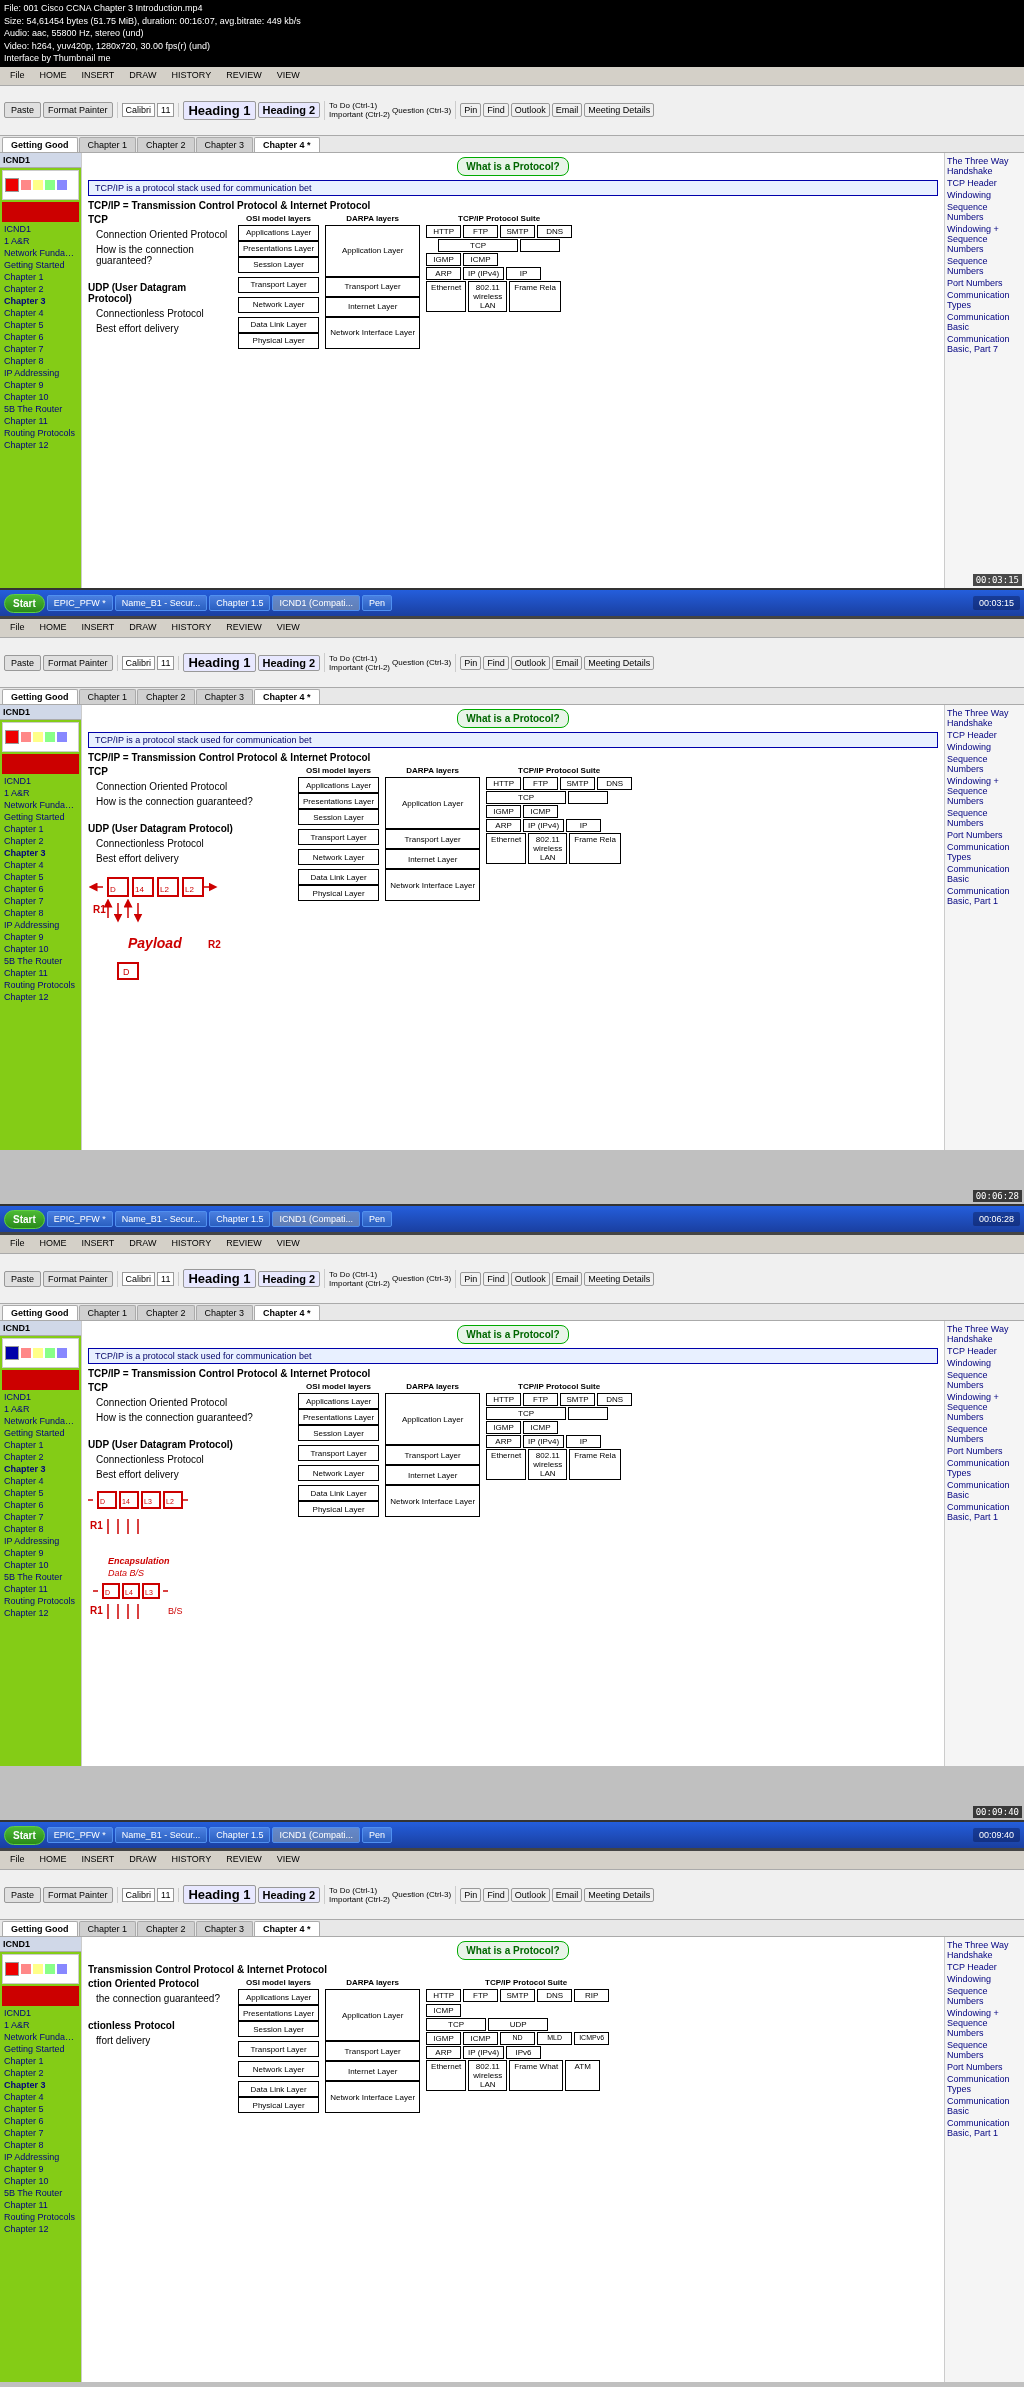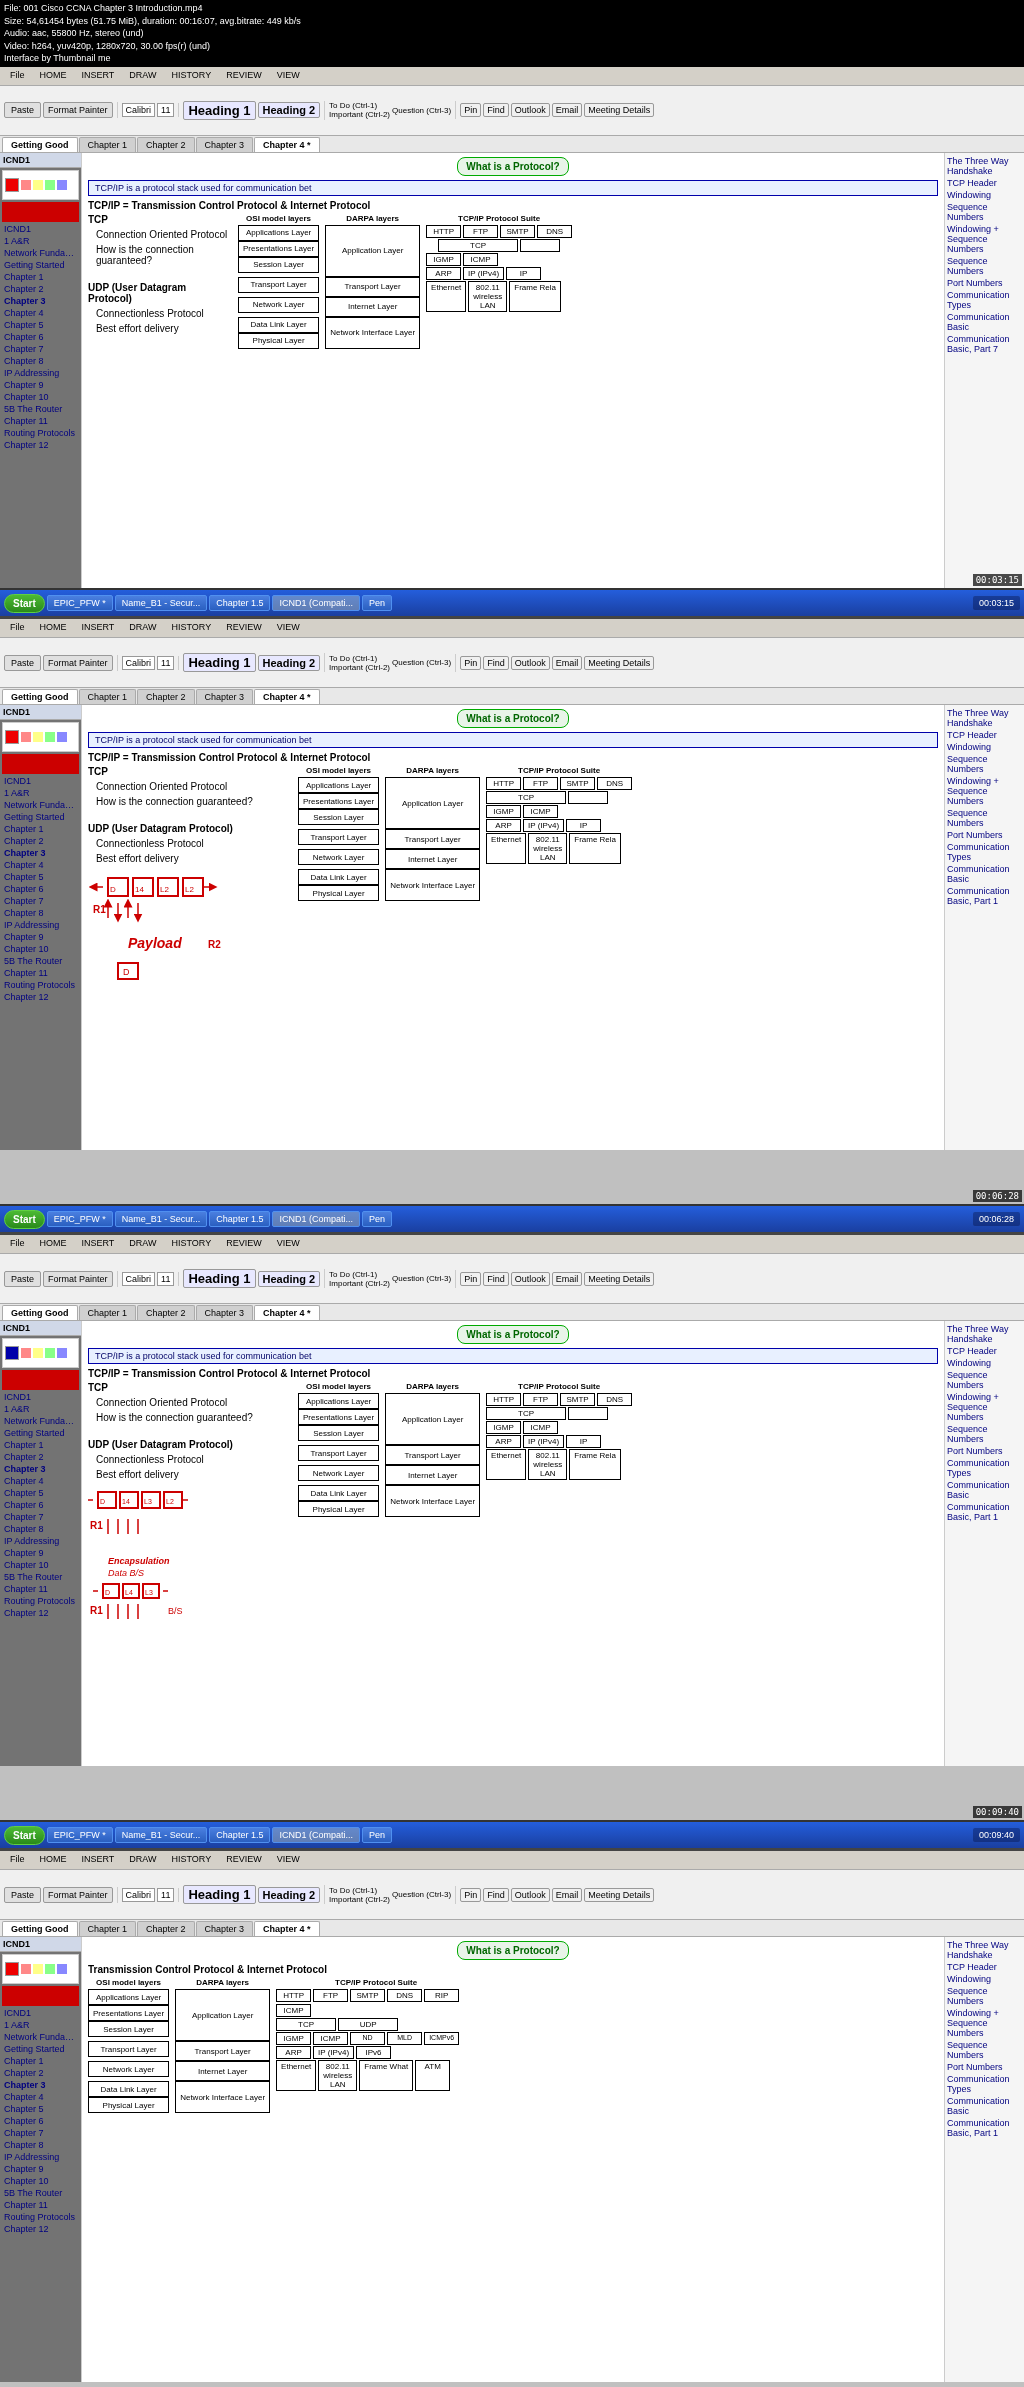--- a/index.html
+++ b/index.html
@@ -49,21 +49,21 @@
 
     
     .main-content {
       display: flex;
       background: #fff;
     }
 
     
     .sidebar {
       width: 82px;
-      background: #737373;
+      background: #84cc16;
       border-right: 1px solid #ccc;
       font-size: 9px;
       overflow: hidden;
     }
 
     .sidebar-header {
       background: #d0d8e8;
       padding: 2px 3px;
       font-weight: bold;
       font-size: 9px;
@@ -999,20 +999,27 @@
     </div>
 
     <div class="doc-area" style="overflow:hidden; padding:4px 6px;">
       <div style="text-align:center; margin-bottom:2px;">
         <div class="question-bubble">What is a Protocol?</div>
       </div>
 
       <div class="notes-heading" style="font-size:10px;">Transmission Control Protocol &amp; Internet Protocol</div>
 
       <div style="display:flex; gap:10px; margin-top:3px;">
+        <div style="width:140px;">
+          <div class="notes-text" style="font-weight:bold;">ction Oriented Protocol</div>
+          <div class="notes-text" style="padding-left:8px;">the connection guaranteed?</div>
+          <br>
+          <div class="notes-text" style="font-weight:bold;">ctionless Protocol</div>
+          <div class="notes-text" style="padding-left:8px;">ffort delivery</div>
+        </div>
 
         <div style="display:flex; gap:6px; font-size:9px;">
           <div>
             <div class="osi-label" style="font-size:8px;">OSI model layers</div>
             <div class="osi-layer" style="height:16px; min-width:65px; font-size:8px;">Applications Layer</div>
             <div class="osi-layer" style="height:16px; min-width:65px; font-size:8px;">Presentations Layer</div>
             <div class="osi-layer" style="height:16px; min-width:65px; font-size:8px;">Session Layer</div>
             <div style="height:4px;"></div>
             <div class="osi-layer" style="height:16px; min-width:65px; font-size:8px;">Transport Layer</div>
             <div style="height:4px;"></div>

